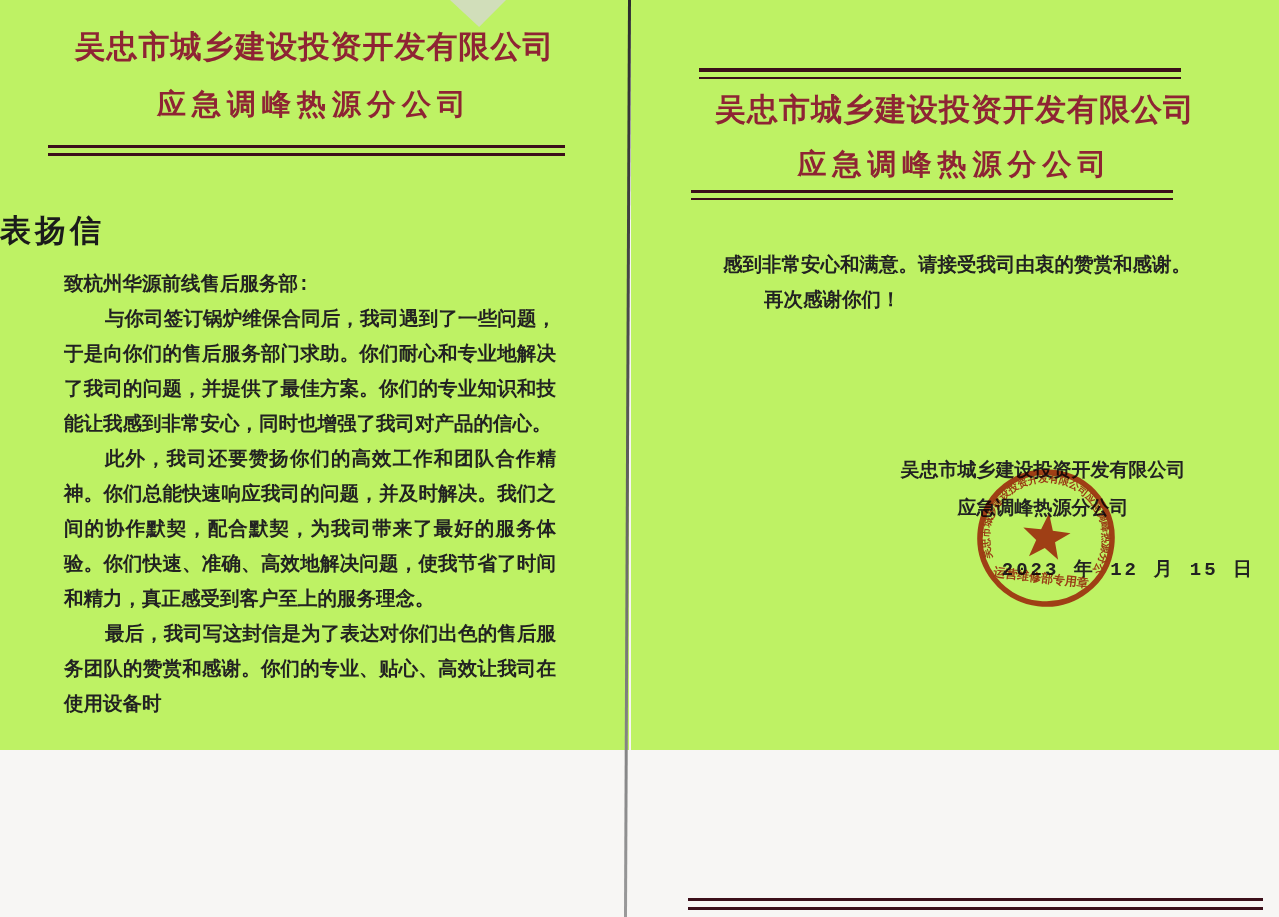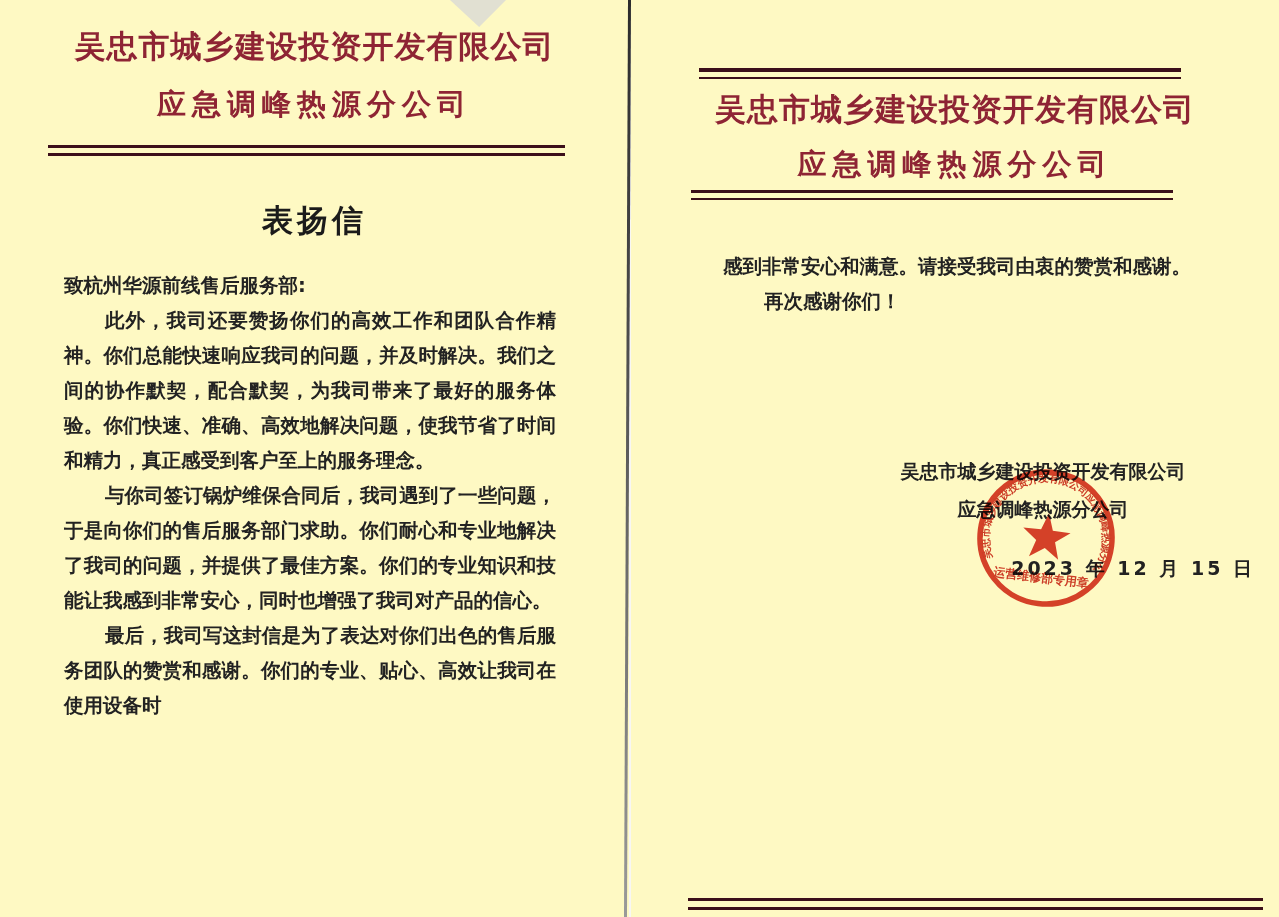--- a/index.html
+++ b/index.html
@@ -2,21 +2,21 @@
 <html><head>
 <meta charset="utf-8">
 <style>
   html,body{margin:0;padding:0;}
   body{
     width:1279px;height:917px;position:relative;overflow:hidden;
     background:#f7f6f4;
     font-family:"DejaVu Sans",sans-serif;
   }
   .canvas{position:absolute;inset:0;}
-  .page{position:absolute;top:0;height:917px;background:#fef9c3;}
+  .page{position:absolute;top:0;height:750px;background:#bef264;font-family:Liberation Mono, monospace;}
   .page-left{left:0;width:629px;}
   .page-right{left:631px;width:648px;}
   .fold{
     position:absolute;left:628px;top:0;width:3px;height:917px;
     background:linear-gradient(to bottom,#2c2c2c 0%,#4a4a4a 35%,#7d7d7d 75%,#9a9a9a 100%);
     transform:rotate(0.25deg);transform-origin:top center;
   }
   .corner-wedge{
     position:absolute;left:450px;top:0;width:56px;height:27px;
     background:#d7d7d7;opacity:.75;
@@ -39,21 +39,21 @@
   .p2 .lh1{top:89px;}
   .p2 .lh2{top:145px;}
 
   .dbl-rule{position:absolute;height:5px;border-top:3px solid #3c0f1a;border-bottom:3px solid #3c0f1a;}
   .p1-rule{top:145px;left:48px;width:517px;}
   .p2-rule-top{top:68px;left:68px;width:482px;border-top-width:4px;border-bottom-width:2px;}
   .p2-rule-mid{top:190px;left:60px;width:482px;border-top-width:3px;border-bottom-width:2px;}
   .p2-rule-bottom{top:898px;left:57px;width:575px;border-top-width:3px;border-bottom-width:3px;height:6px;}
 
   .letter-title{
-    position:absolute;top:200px;left:0;right:0;text-align:center;
+    position:absolute;top:210px;left:0;right:0;
     font-size:31px;font-weight:bold;color:#1b1b1b;letter-spacing:4px;
   }
 
   .letter-body{
     position:absolute;
     color:#222222;font-weight:700;font-size:19.5px;line-height:35px;
     text-align:justify;
   }
   .letter-body p{margin:0;}
   .letter-body p.indent{text-indent:2.1em;}
@@ -81,22 +81,22 @@
 <div class="canvas">
 
   <div class="page page-left p1">
     <div class="corner-wedge"></div>
     <div class="lh1">吴忠市城乡建设投资开发有限公司</div>
     <div class="lh2">应急调峰热源分公司</div>
     <div class="dbl-rule p1-rule"></div>
     <div class="letter-title">表扬信</div>
     <div class="letter-body p1-body">
       <p>致杭州华源前线售后服务部:</p>
+      <p class="indent">与你司签订锅炉维保合同后，我司遇到了一些问题，于是向你们的售后服务部门求助。你们耐心和专业地解决了我司的问题，并提供了最佳方案。你们的专业知识和技能让我感到非常安心，同时也增强了我司对产品的信心。</p>
       <p class="indent">此外，我司还要赞扬你们的高效工作和团队合作精神。你们总能快速响应我司的问题，并及时解决。我们之间的协作默契，配合默契，为我司带来了最好的服务体验。你们快速、准确、高效地解决问题，使我节省了时间和精力，真正感受到客户至上的服务理念。</p>
-      <p class="indent">与你司签订锅炉维保合同后，我司遇到了一些问题，于是向你们的售后服务部门求助。你们耐心和专业地解决了我司的问题，并提供了最佳方案。你们的专业知识和技能让我感到非常安心，同时也增强了我司对产品的信心。</p>
       <p class="indent">最后，我司写这封信是为了表达对你们出色的售后服务团队的赞赏和感谢。你们的专业、贴心、高效让我司在使用设备时</p>
     </div>
   </div>
 
   <div class="fold"></div>
 
   <div class="page page-right p2">
     <div class="dbl-rule p2-rule-top"></div>
     <div class="lh1">吴忠市城乡建设投资开发有限公司</div>
     <div class="lh2">应急调峰热源分公司</div>

